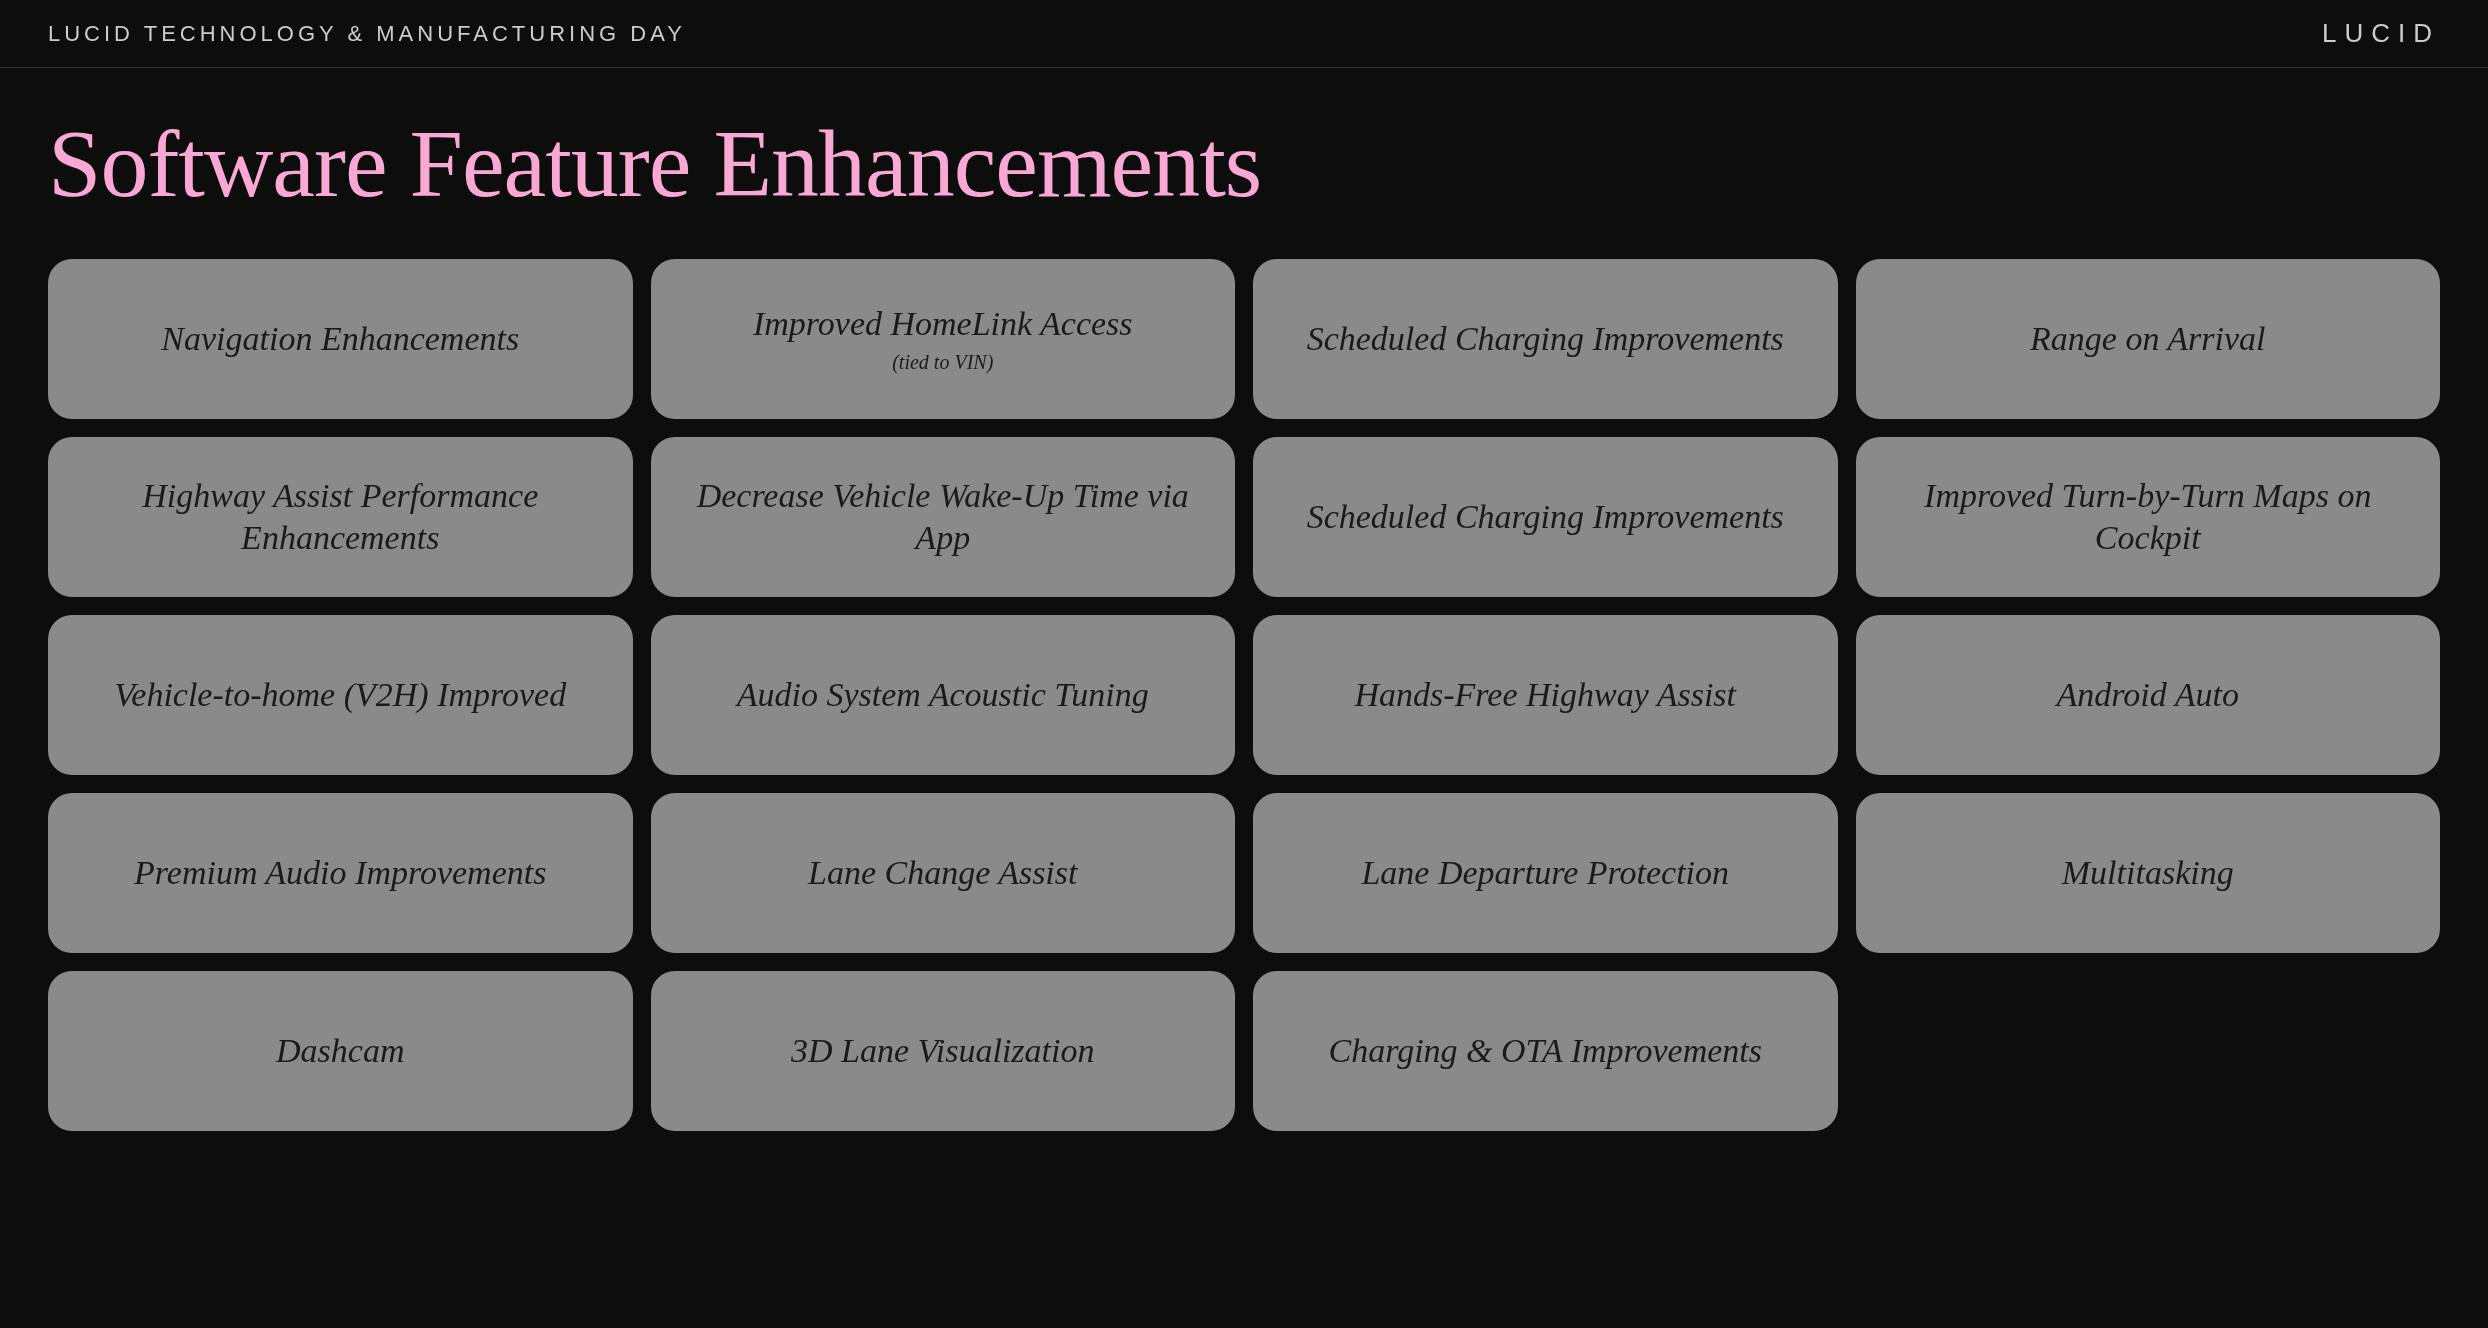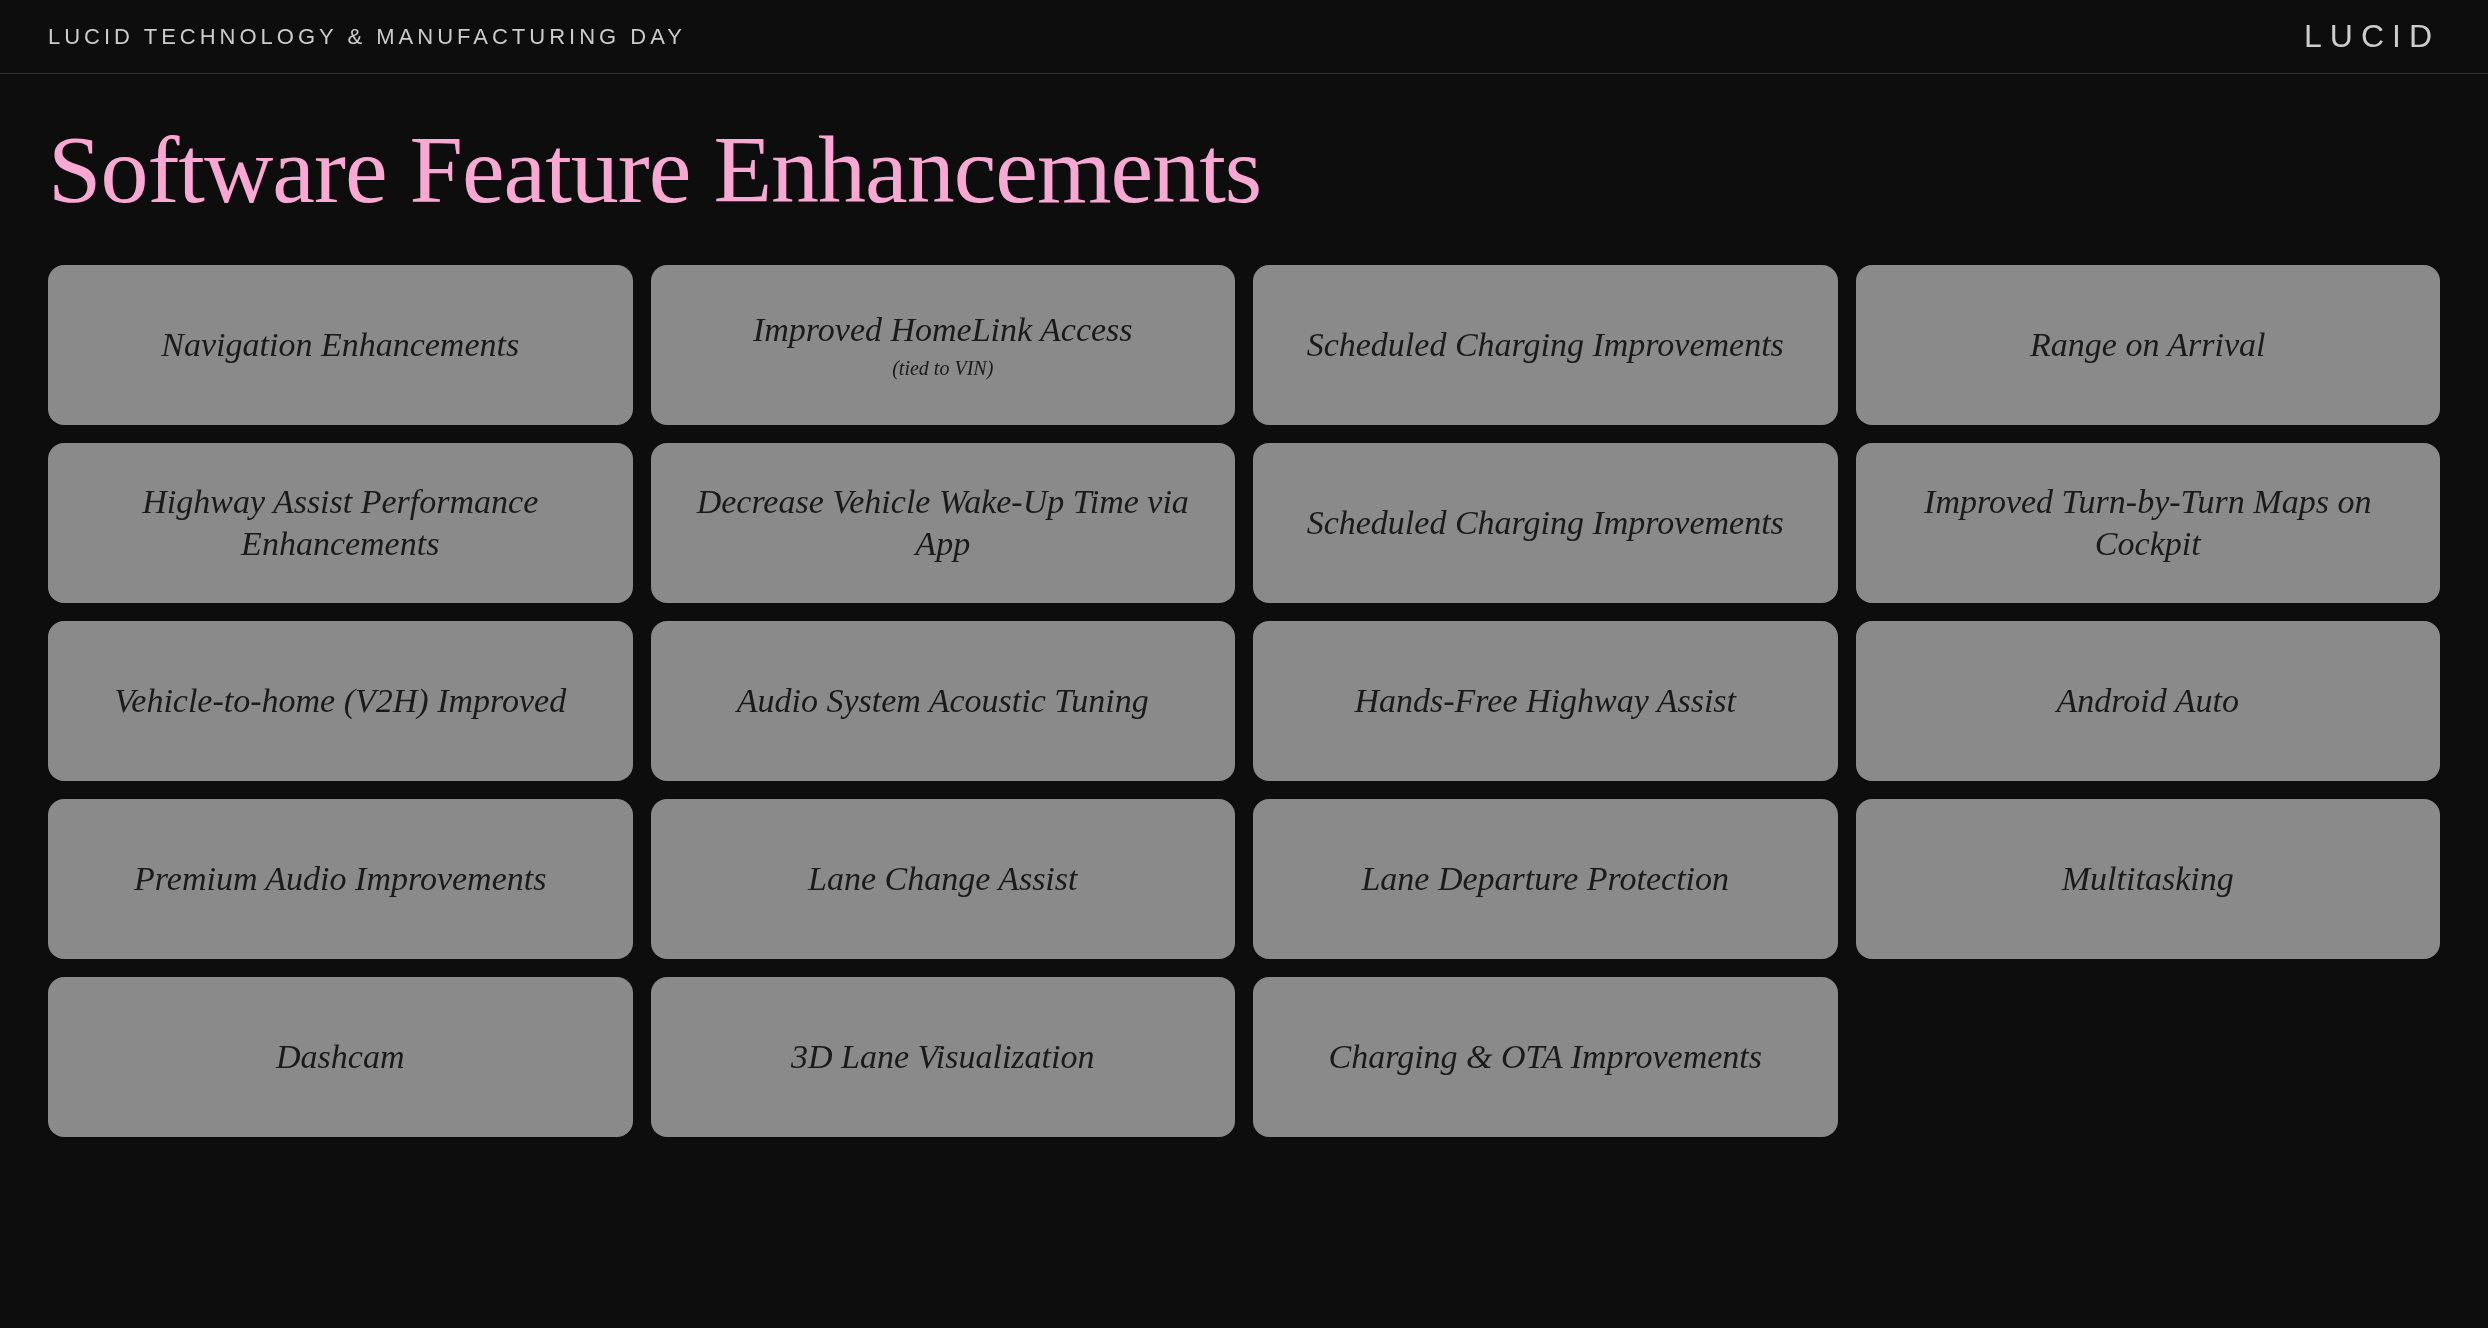--- a/index.html
+++ b/index.html
@@ -29,21 +29,21 @@
       font-family: Arial, Helvetica, sans-serif;
       font-size: 22px;
       letter-spacing: 4px;
       color: #cccccc;
       font-weight: 400;
       text-transform: uppercase;
     }
 
     .lucid-logo {
       font-family: Arial, Helvetica, sans-serif;
-      font-size: 32px;
+      font-size: 26px;
       letter-spacing: 8px;
       color: #cccccc;
       font-weight: 400;
       text-transform: uppercase;
     }
 
     .main-title {
       padding: 40px 48px 30px 48px;
       font-size: 96px;
       font-weight: 400;
@@ -55,21 +55,21 @@
 
     .grid-container {
       display: grid;
       grid-template-columns: repeat(4, 1fr);
       gap: 18px;
       padding: 10px 48px 48px 48px;
     }
 
     .feature-card {
       background-color: #8a8a8a;
-      border-radius: 16px;
+      border-radius: 24px;
       display: flex;
       align-items: center;
       justify-content: center;
       text-align: center;
       padding: 30px 24px;
       min-height: 160px;
       cursor: default;
     }
 
     .feature-card-text {

